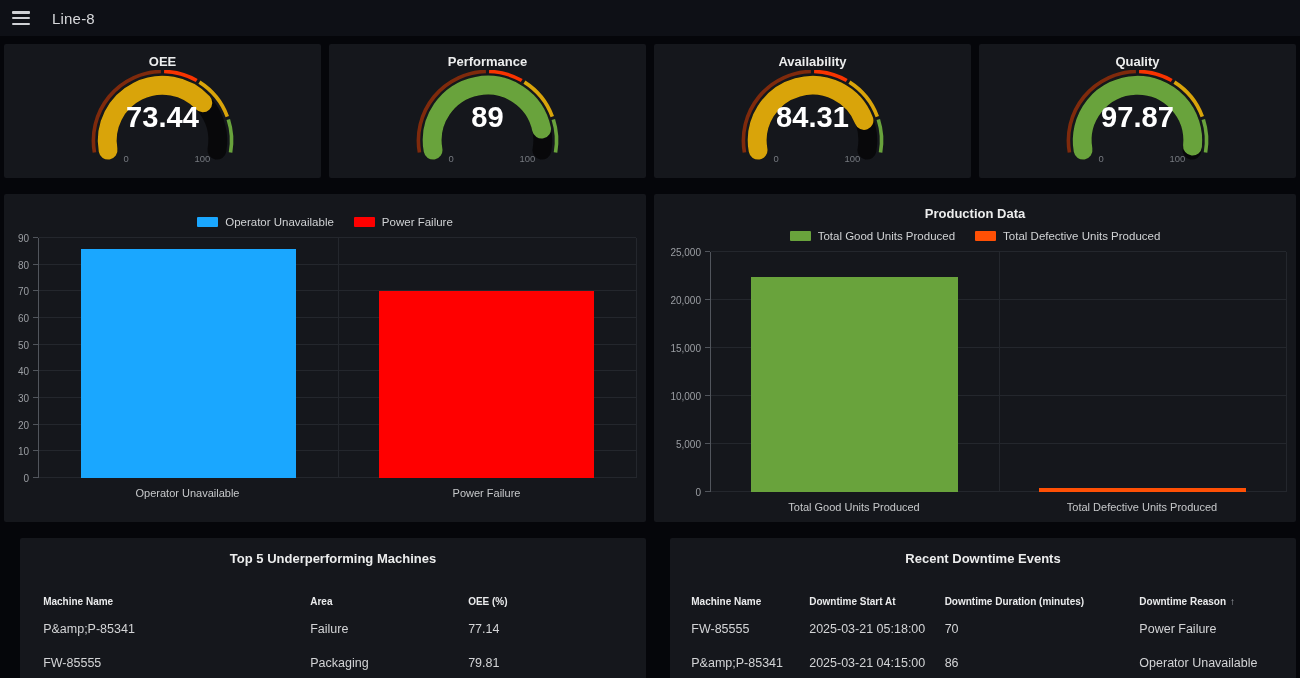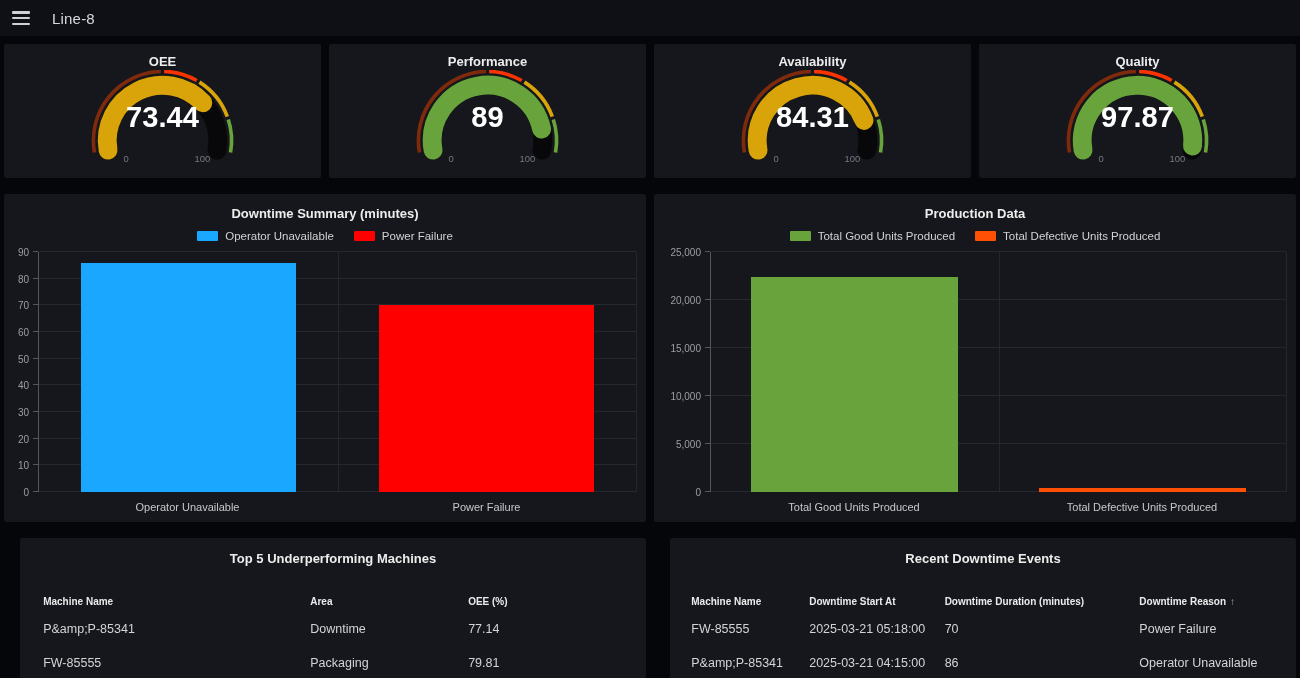--- a/index.html
+++ b/index.html
@@ -118,21 +118,20 @@
         <path d="M 195.50 68.12 A 95 95 0 0 1 198.56 113.50" fill="none" stroke="#69A33C" stroke-width="5"></path>
         <path d="M 30.15 110.20 A 76 76 0 1 1 179.85 110.20" fill="none" stroke="#08080a" stroke-width="26" stroke-linecap="round"></path>
         <path d="M 30.15 110.20 A 76 76 0 1 1 180.62 104.60" fill="none" stroke="#69A33C" stroke-width="26" stroke-linecap="round"></path>
         <text x="105" y="64" text-anchor="middle" dominant-baseline="central" font-size="40" fill="#ffffff" font-weight="700" font-family="&quot;Liberation Sans&quot;,sans-serif">97.87</text>
         <text x="55" y="121" text-anchor="middle" dominant-baseline="central" font-size="13" fill="#767a80" font-weight="400" font-family="&quot;Liberation Sans&quot;,sans-serif">0</text>
         <text x="160" y="121" text-anchor="middle" dominant-baseline="central" font-size="13" fill="#767a80" font-weight="400" font-family="&quot;Liberation Sans&quot;,sans-serif">100</text>
       </svg>
   </div>
 
   <div class="panel cpanel span2 c-narrow">
-    <div class="ptitle">Downtime Summary (minutes)</div>
     <div class="legend">
         <div class="litem">
           <span class="swatch" style="background: rgb(26, 167, 255);"></span>
           <span>Operator Unavailable</span>
         </div>
         <div class="litem">
           <span class="swatch" style="background: rgb(255, 0, 0);"></span>
           <span>Power Failure</span>
         </div>
       </div>
@@ -234,21 +233,21 @@
   <div class="panel tpanel span2 t0">
     <div class="ptitle">Top 5 Underperforming Machines</div>
     <div class="trow thead">
         <div class="th">Machine Name</div>
         <div class="th">Area</div>
         <div class="th">OEE (%)</div>
       </div>
     <div>
         <div class="trow trow-data">
           <div class="td">P&amp;amp;P-85341</div>
-          <div class="td">Downtime</div>
+          <div class="td">Failure</div>
           <div class="td">77.14</div>
         </div>
         <div class="trow trow-data">
           <div class="td">FW-85555</div>
           <div class="td">Packaging</div>
           <div class="td">79.81</div>
         </div>
       </div>
     <div class="sep"></div>
     <div class="pager"></div>

